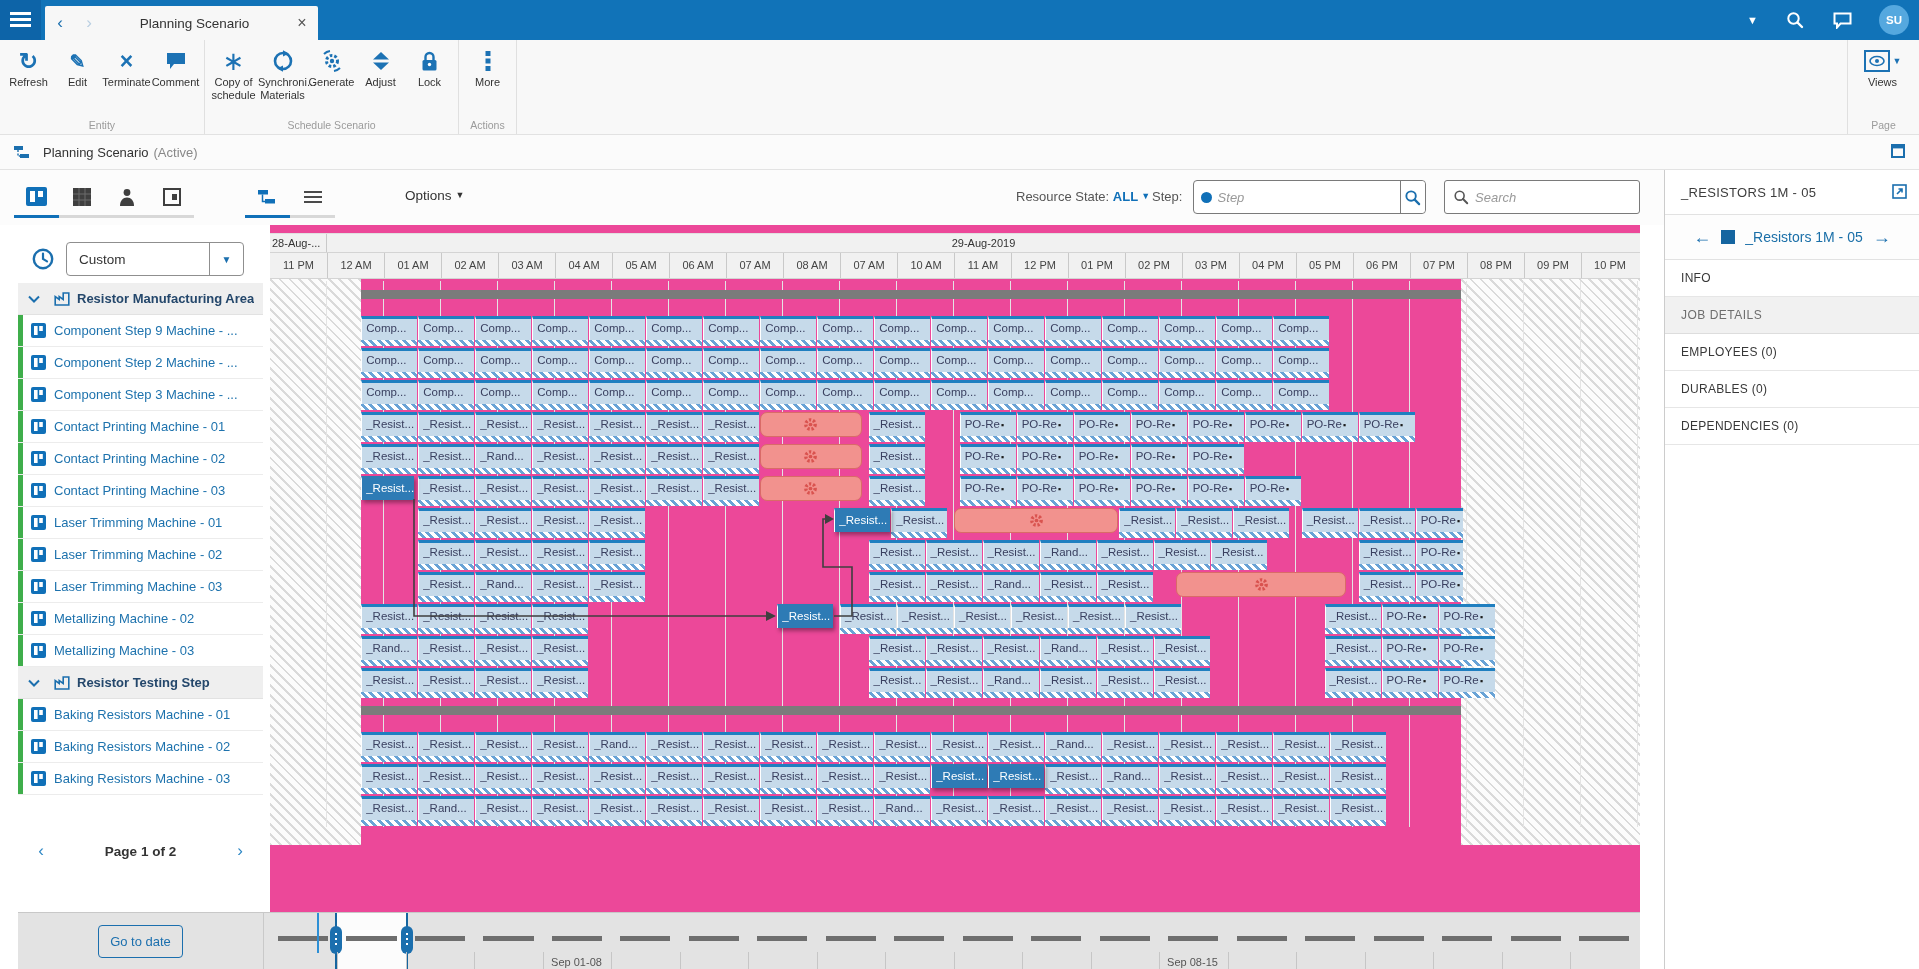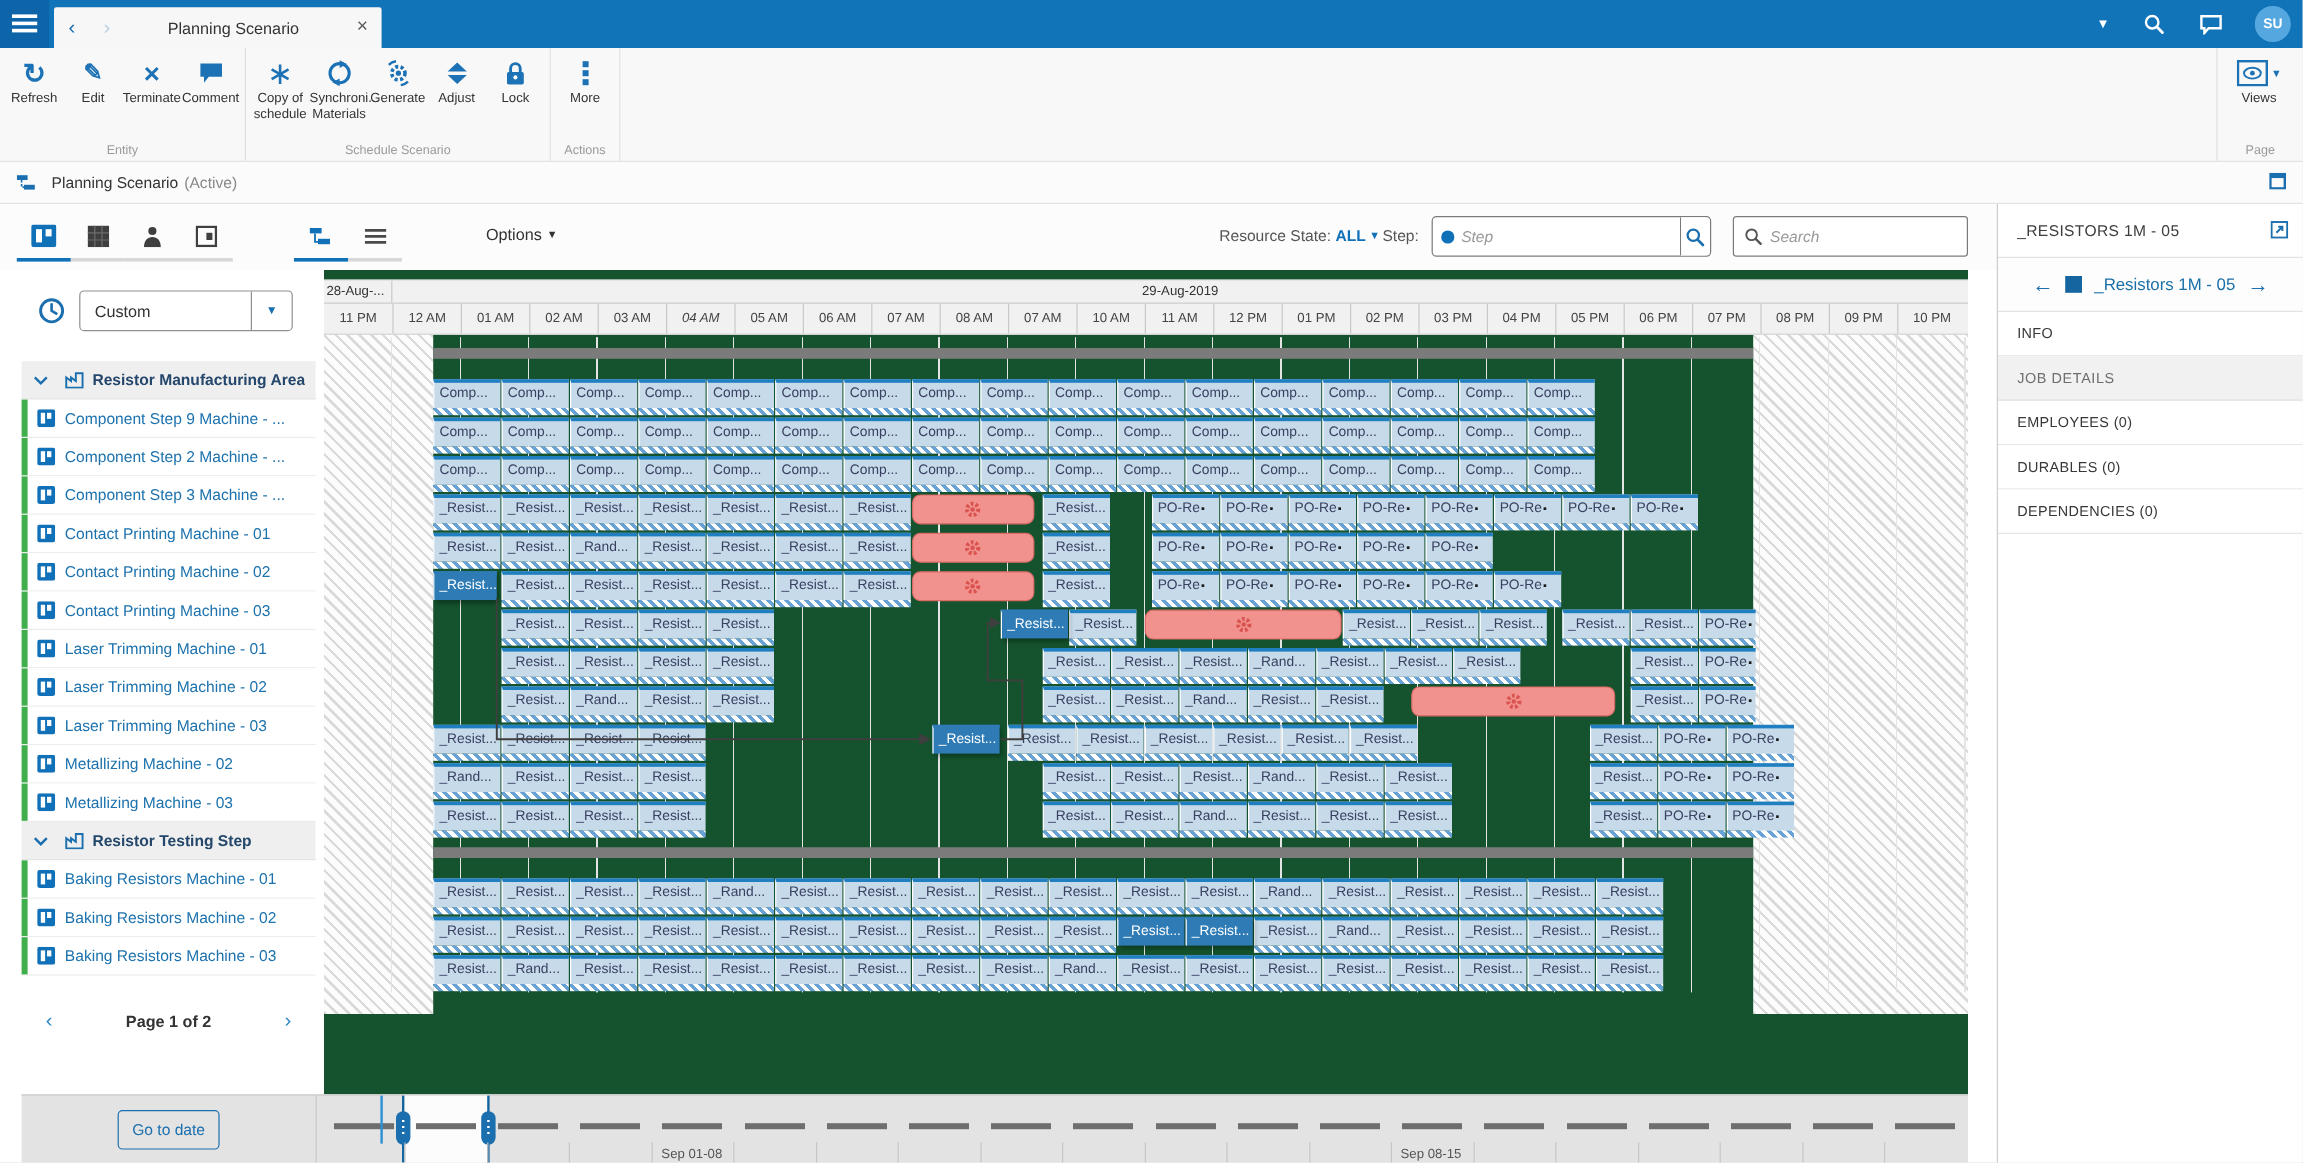--- a/index.html
+++ b/index.html
@@ -59,35 +59,35 @@
   .search-box input { flex:1; border:none; outline:none; font-size:13px; padding:0 6px; font-family:inherit; background:transparent; }
   input::placeholder { font-style:italic; color:#999; }
 
   
   .sidebar { position:absolute; left:18px; top:225px; width:245px; height:687px; background:#fff; }
   .custom-row { position:absolute; left:0; top:10px; width:245px; height:48px; display:flex; align-items:center; }
   .clock-ic { margin-left:14px; display:flex; }
   .custom-select { margin-left:12px; width:178px; height:34px; border:1px solid #8f8f8f; border-radius:4px; background:#fff; display:flex; align-items:center; cursor:pointer; }
   .custom-select .val { flex:1; padding-left:12px; font-size:13.5px; color:#333; }
   .custom-select .carsec { width:34px; height:100%; border-left:1px solid #8f8f8f; display:flex; align-items:center; justify-content:center; color:#1b6fae; font-size:10px; }
-  .res-list { position:absolute; left:0; top:76px; width:245px;text-align:right; }
+  .res-list { position:absolute; left:0; top:58px; width:245px;text-align:right; }
   .res-group { height:32px; background:#efefef; display:flex; align-items:center; border-bottom:1px solid #e2e2e2; cursor:pointer; }
   .res-group .chev { margin-left:10px; display:flex; }
   .res-group .fac { margin-left:14px; display:flex; }
   .res-group .lbl { margin-left:7px; font-size:13px; font-weight:bold; color:#24476b; white-space:nowrap; overflow:hidden; }
   .res-item { position:relative; height:32px; display:flex; align-items:center; border-bottom:1px solid #ececec; cursor:pointer; background:#fff; }
   .res-item .green { position:absolute; left:0; top:0; width:5px; height:100%; background:#3fae4b; }
   .res-item .mic { margin-left:13px; display:flex; }
   .res-item .lbl { margin-left:8px; font-size:13px; color:#1d72ad; white-space:nowrap; overflow:hidden; }
   .pager { position:absolute; left:0; top:602px; width:245px; height:48px; display:flex; align-items:center; }
   .pager .pchev { width:46px; text-align:center; color:#2f88c5; font-size:17px; cursor:pointer; }
   .pager .ptext { flex:1; text-align:center; font-size:13.5px; font-weight:bold; color:#333; }
 
   
-  .gantt { position:absolute; left:270px; top:225px; width:1370px; height:687px; background:#14532d; }
+  .gantt { position:absolute; left:270px; top:225px; width:1370px; height:687px; background:#ec4899; }
   .g-dates { position:absolute; left:0; top:8px; width:1370px; height:20px; background:#f1f1f1; border-bottom:1px solid #d4d4d4; border-top:1px solid #e0e0e0; }
   .g-date-l { position:absolute; left:0; top:0; width:57px; height:100%; font-size:11px; color:#333; line-height:19px; padding-left:2px; overflow:hidden; white-space:nowrap; border-right:1px solid #c9c9c9; }
   .g-date-m { position:absolute; left:57px; top:0; right:0; height:100%; font-size:11px; color:#333; line-height:19px; text-align:center; }
   .g-hours { position:absolute; left:0; top:28px; width:1370px; height:26px; background:#f1f1f1; border-bottom:1px solid #d4d4d4; }
   .g-hour { position:absolute; top:0; width:57px; height:100%; font-size:11px; color:#444; line-height:25px; text-align:center; border-left:1px solid #c9c9c9; }
   .g-hour:first-child { border-left:none; }
   .chart { position:absolute; left:0; top:54px; width:1370px; height:566px; }
   .hatch { position:absolute; top:0; height:566px; background:#fcfcfc; background-image:repeating-linear-gradient(45deg, rgba(130,130,130,.28) 0 2px, transparent 2px 7px); }
   .hatch.left { left:0; width:91px; }
   .hatch.right { left:1191px; width:179px; }
@@ -564,21 +564,21 @@
     <div class="g-dates">
       <div class="g-date-l">28-Aug-...</div>
       <div class="g-date-m">29-Aug-2019</div>
     </div>
     <div class="g-hours" id="g-hours">
         <div class="g-hour" style="left: 0px;">11 PM</div>
         <div class="g-hour" style="left: 57px;">12 AM</div>
         <div class="g-hour" style="left: 114px;">01 AM</div>
         <div class="g-hour" style="left: 171px;">02 AM</div>
         <div class="g-hour" style="left: 228px;">03 AM</div>
-        <div class="g-hour" style="left: 285px; font-style: italic;">04 AM</div>
+        <div class="g-hour" style="left: 285px;">04 AM</div>
         <div class="g-hour" style="left: 342px;">05 AM</div>
         <div class="g-hour" style="left: 399px;">06 AM</div>
         <div class="g-hour" style="left: 456px;">07 AM</div>
         <div class="g-hour" style="left: 513px;">08 AM</div>
         <div class="g-hour" style="left: 570px;">07 AM</div>
         <div class="g-hour" style="left: 627px;">10 AM</div>
         <div class="g-hour" style="left: 684px;">11 AM</div>
         <div class="g-hour" style="left: 741px;">12 PM</div>
         <div class="g-hour" style="left: 798px;">01 PM</div>
         <div class="g-hour" style="left: 855px;">02 PM</div>

